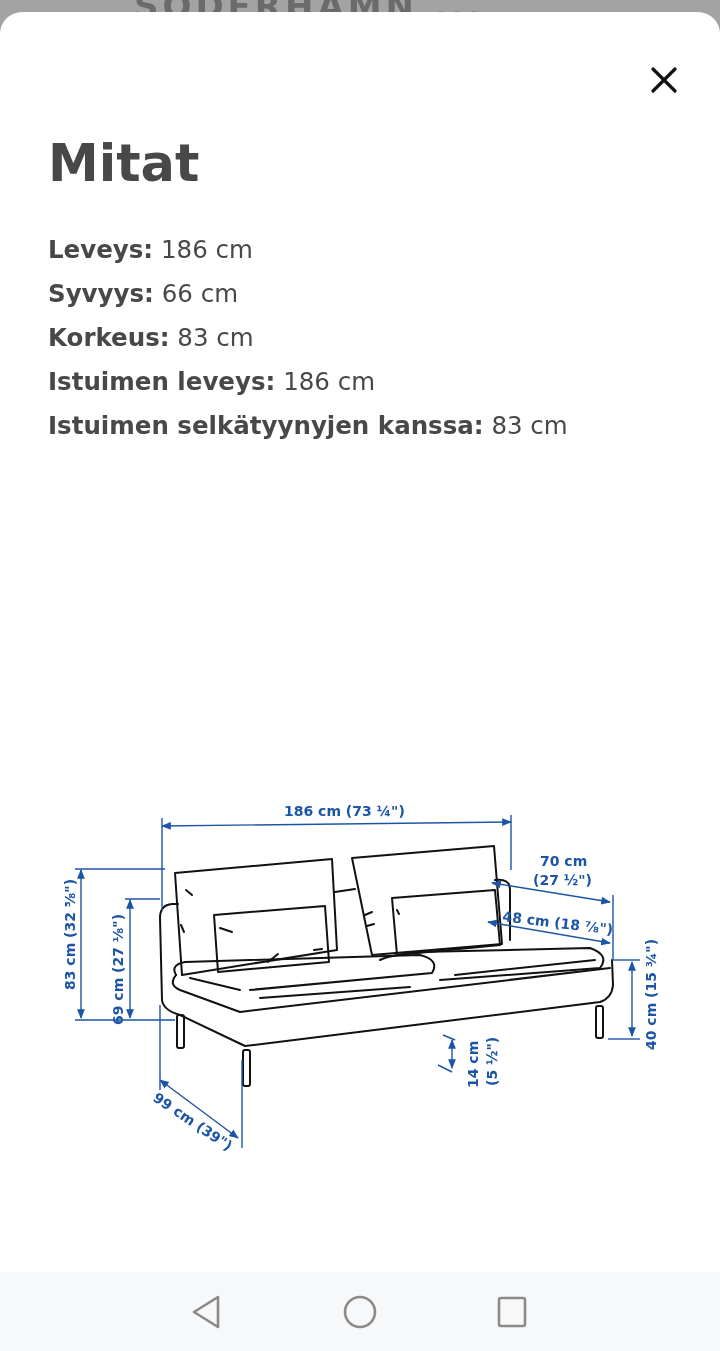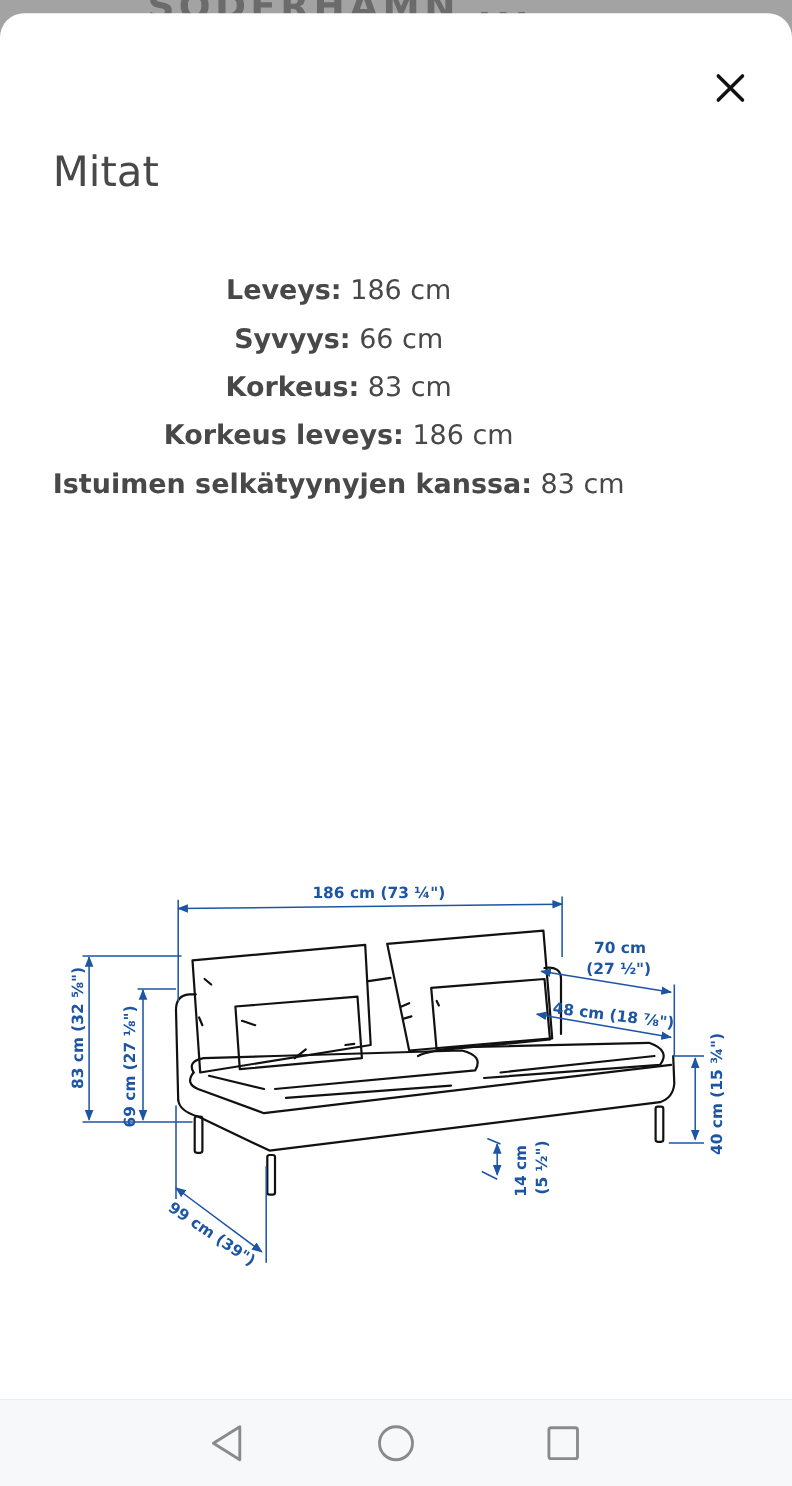--- a/index.html
+++ b/index.html
@@ -16,23 +16,23 @@
   .sheet {
     position:absolute; top:12px; left:0; width:720px; height:1260px;
     background:#ffffff; border-radius:22px 22px 0 0;
   }
   .close-btn {
     position:absolute; top:40px; left:636px; width:56px; height:56px;
     display:flex; align-items:center; justify-content:center; cursor:pointer;
   }
   .title {
     position:absolute; top:122px; left:48px; margin:0;
-    font-size:38px; font-weight:normal; color:#484848;
+    font-size:51px; font-weight:bold; color:#484848;
   }
-  .dims { position:absolute; top:230px; left:48px;text-align:center; }
+  .dims { position:absolute; top:216px; left:48px; }
   .dim-row {
     font-size:24.5px; line-height:44px; color:#484848; white-space:nowrap;
   }
   .dim-label { font-weight:bold; }
   .diagram { position:absolute; top:790px; left:40px; width:640px; height:380px; }
   .navbar {
     position:absolute; top:1272px; left:0; width:720px; height:79px;
     background:#f7f8fa; display:flex; justify-content:center; align-items:center;
   }
   .nav-btn { position:absolute; top:20px; width:40px; height:40px; display:flex; align-items:center; justify-content:center; cursor:pointer; }
@@ -49,21 +49,21 @@
       <path d="M3 3 L25 25 M25 3 L3 25" stroke="#111" stroke-width="3.2" stroke-linecap="round"></path>
     </svg>
   </div>
 
   <h1 class="title">Mitat</h1>
 
   <div class="dims">
     <div class="dim-row"><span class="dim-label">Leveys:</span> <span>186 cm</span></div>
     <div class="dim-row"><span class="dim-label">Syvyys:</span> <span>66 cm</span></div>
     <div class="dim-row"><span class="dim-label">Korkeus:</span> <span>83 cm</span></div>
-    <div class="dim-row"><span class="dim-label">Korkeus leveys:</span> <span>186 cm</span></div>
+    <div class="dim-row"><span class="dim-label">Istuimen leveys:</span> <span>186 cm</span></div>
     <div class="dim-row"><span class="dim-label">Istuimen selkätyynyjen kanssa:</span> <span>83 cm</span></div>
   </div>
 </div>
 
 <svg class="diagram" viewBox="40 790 640 380">
   <defs>
     <marker id="arr" viewBox="0 0 10 10" refX="9" refY="5" markerWidth="7" markerHeight="7" orient="auto-start-reverse">
       <path d="M0 1 L10 5 L0 9 z" fill="#1d55a5"></path>
     </marker>
   </defs>

